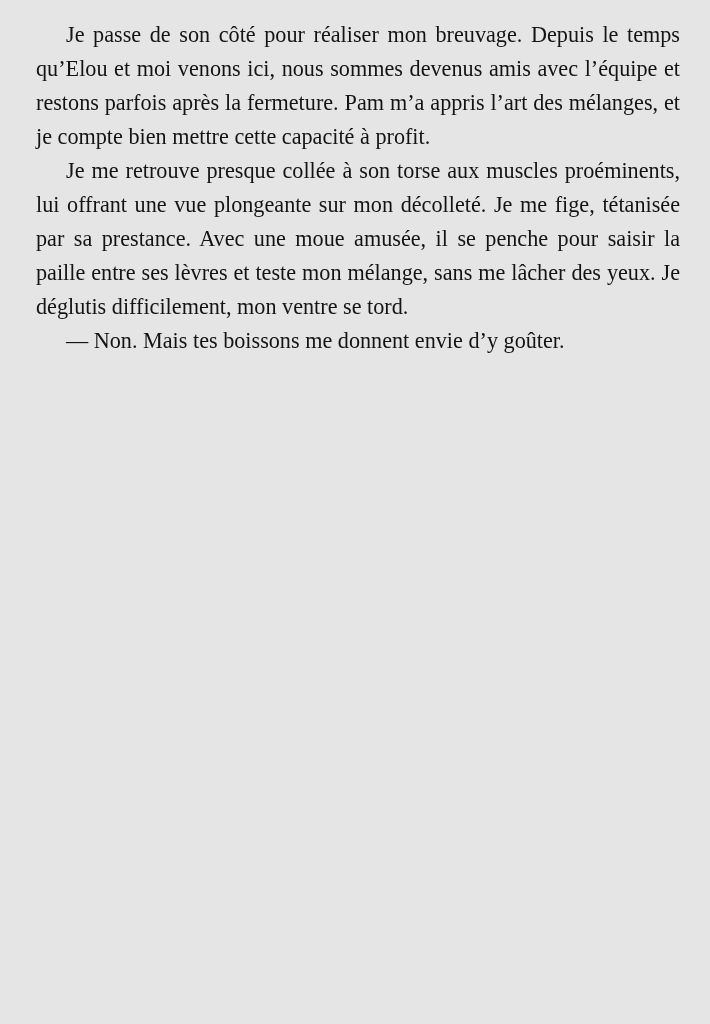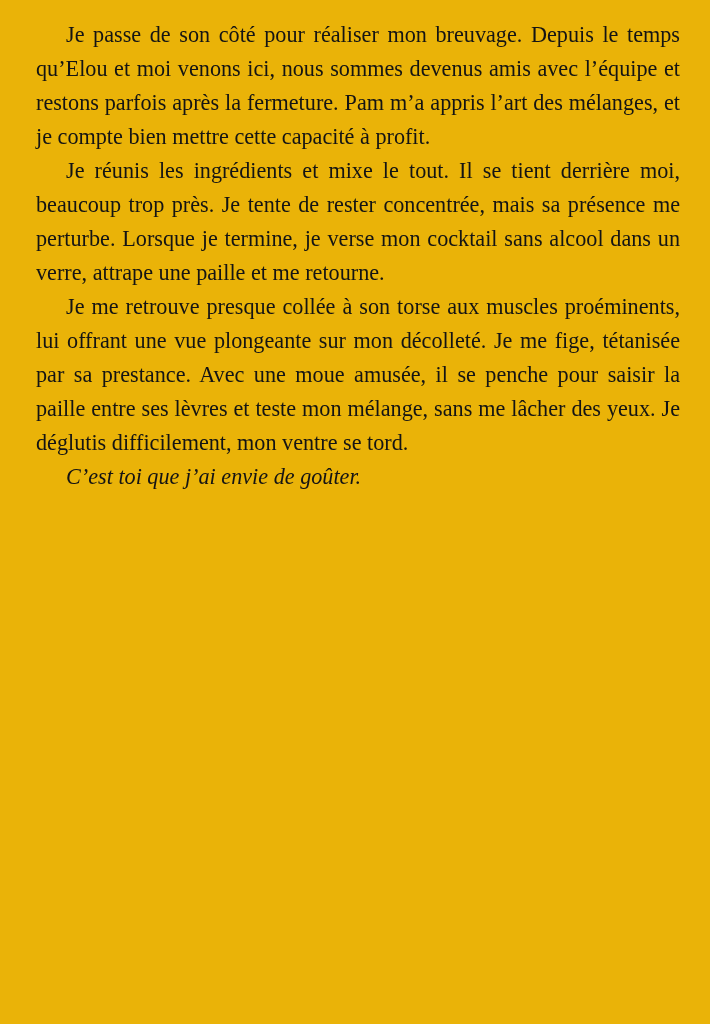--- a/index.html
+++ b/index.html
@@ -4,21 +4,21 @@
 <style>
   html, body {
     margin: 0;
     padding: 0;
     background: #ffffff;
   }
   #page {
     position: relative;
     width: 710px;
     height: 1024px;
-    background: #eab308;
+    background: #e5e5e5;
     overflow: hidden;
     font-family: "Liberation Serif", "DejaVu Serif", serif;
     color: #141414;
   }
   .text-body {
     position: absolute;
     left: 36px;
     top: 18px;
     width: 644px;
     font-size: 22.2px;
@@ -39,17 +39,16 @@
     text-indent: 30px;
   }
   
 </style>
 </head>
 <body>
 
 <div id="page">
   <div class="text-body">
     <p class="para">Je passe de son côté pour réaliser mon breuvage. Depuis le temps qu’Elou et moi venons ici, nous sommes devenus amis avec l’équipe et restons parfois après la fermeture. Pam m’a appris l’art des mélanges, et je compte bien mettre cette capacité à profit.</p>
-    <p class="para">Je réunis les ingrédients et mixe le tout. Il se tient derrière moi, beaucoup trop près. Je tente de rester concentrée, mais sa présence me perturbe. Lorsque je termine, je verse mon cocktail sans alcool dans un verre, attrape une paille et me retourne.</p>
     <p class="para">Je me retrouve presque collée à son torse aux muscles proéminents, lui offrant une vue plongeante sur mon décolleté. Je me fige, tétanisée par sa prestance. Avec une moue amusée, il se penche pour saisir la paille entre ses lèvres et teste mon mélange, sans me lâcher des yeux. Je déglutis difficilement, mon ventre se tord.</p>
-    <p class="para italic-line">C’est toi que j’ai envie de goûter.</p>
+    <p class="para dash">— Non. Mais tes boissons me donnent envie d’y goûter.</p>
   </div>
 </div>
 
 </body></html>

